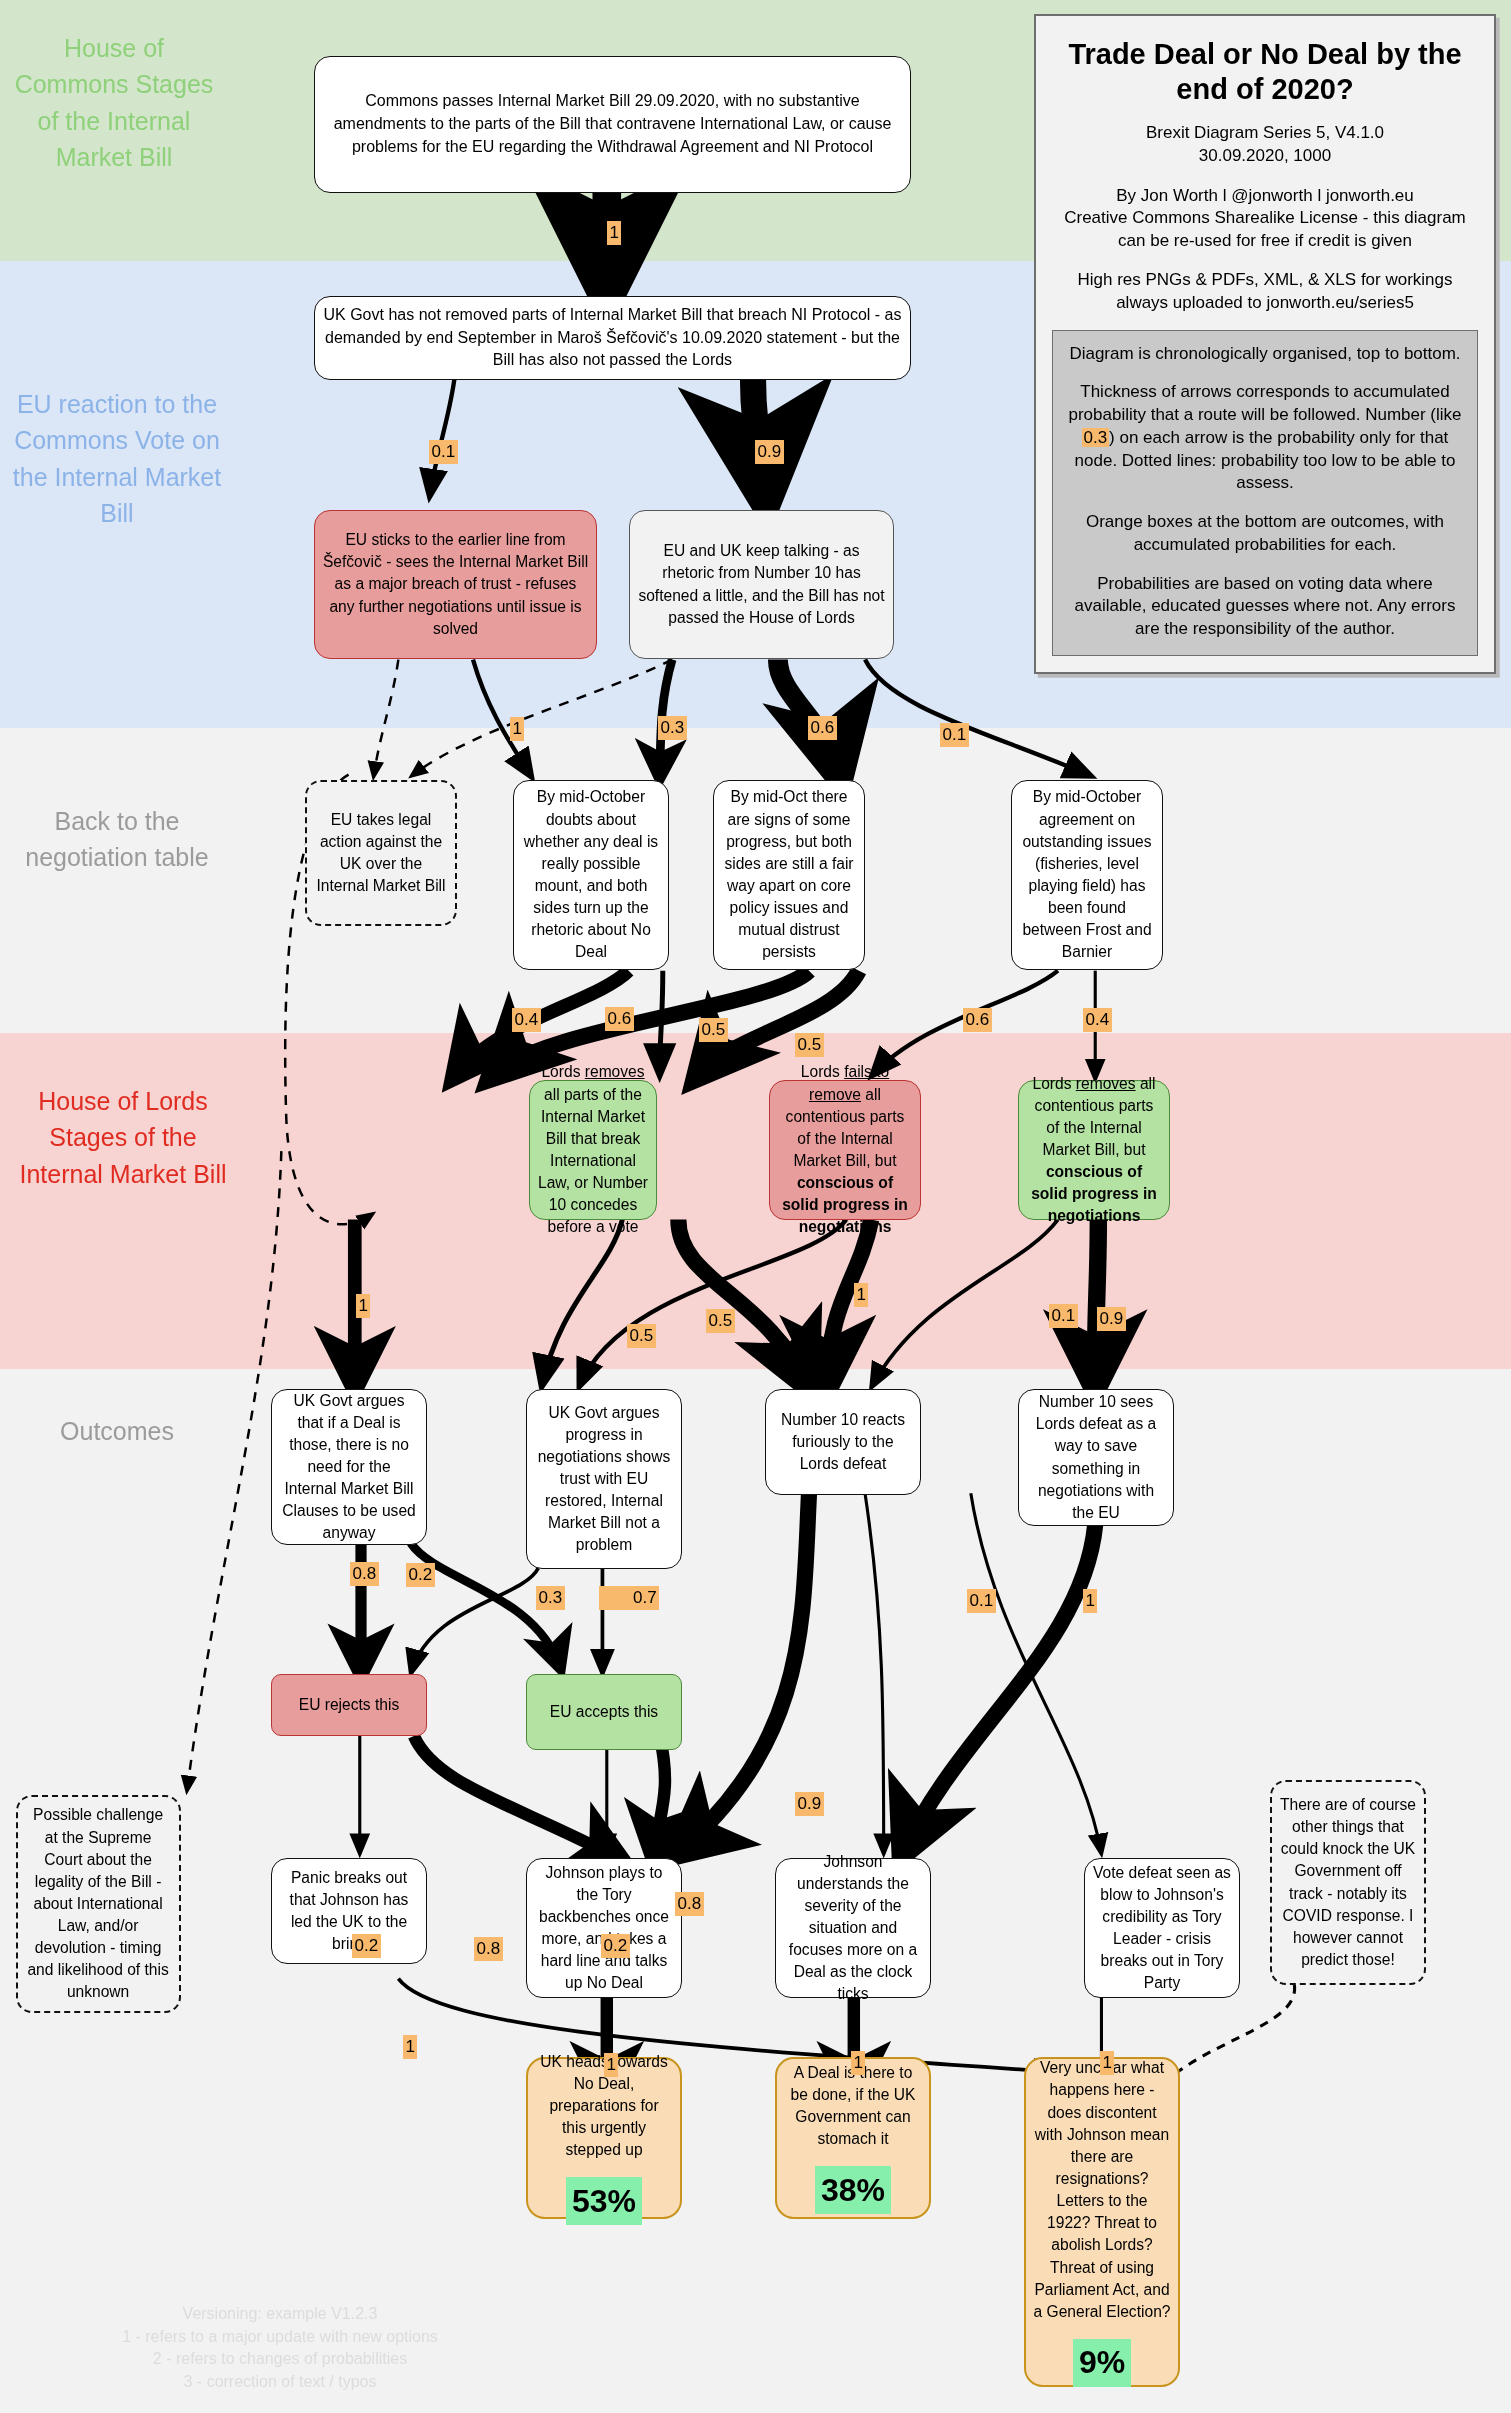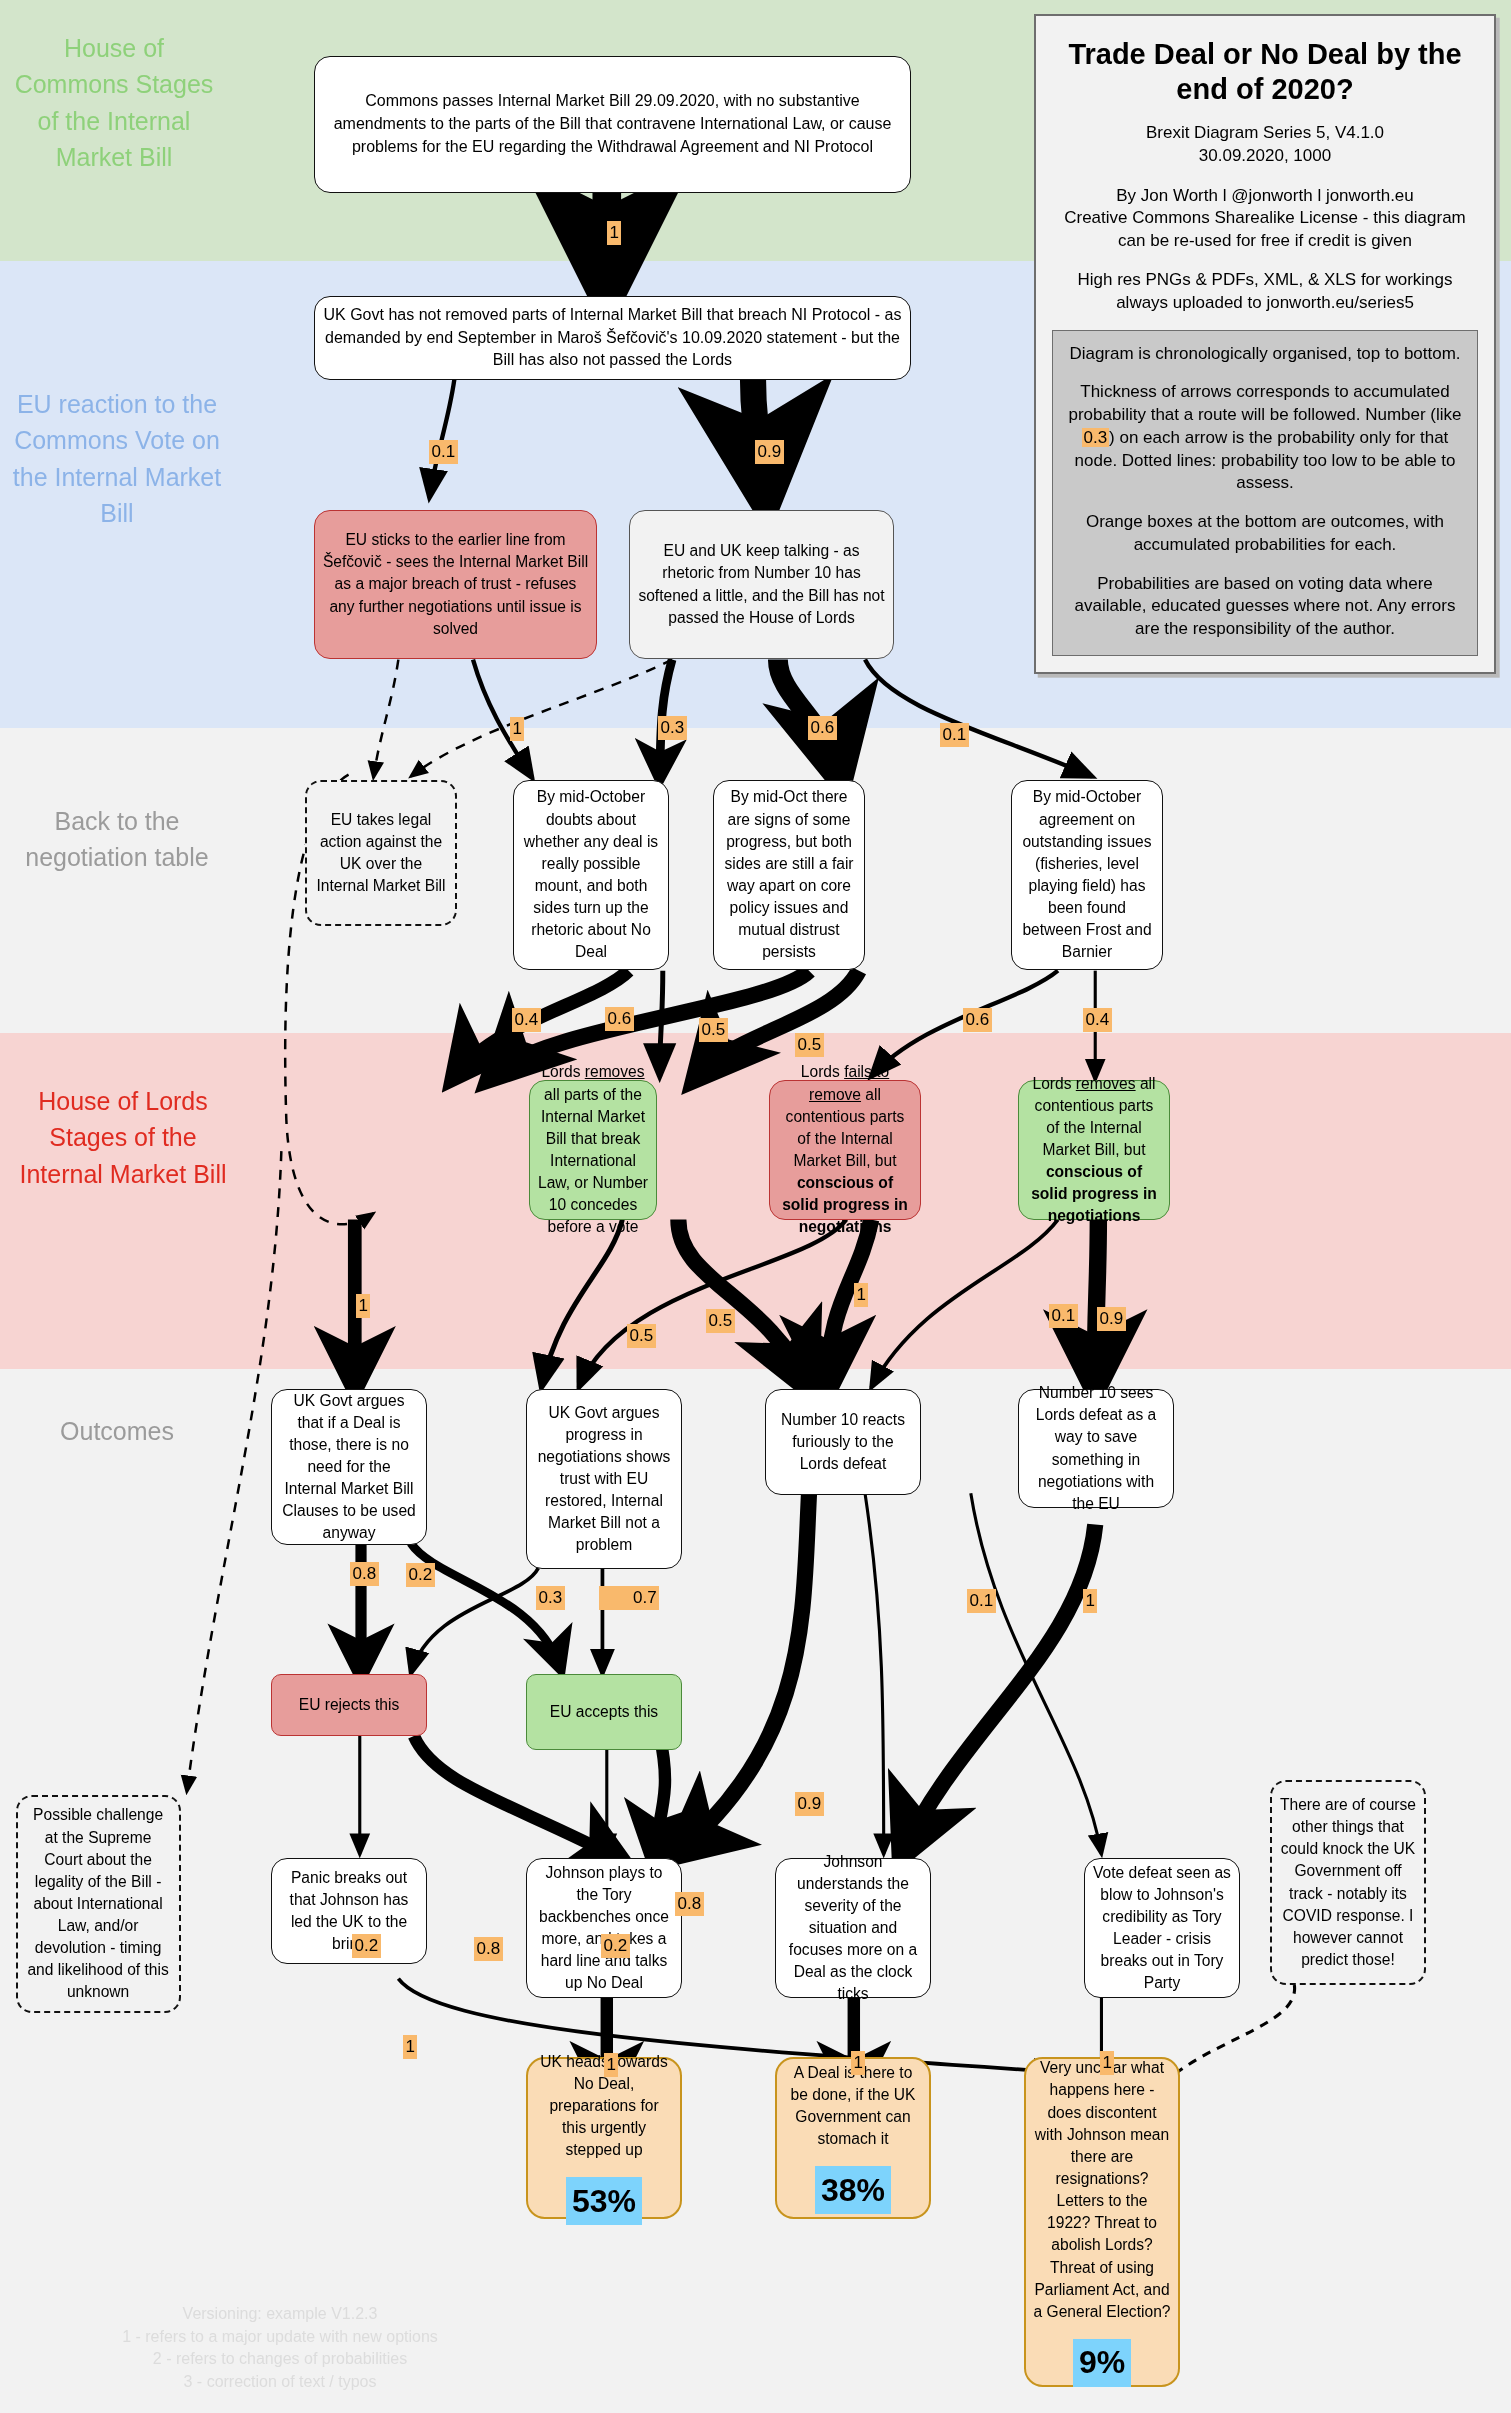--- a/index.html
+++ b/index.html
@@ -31,21 +31,21 @@
         text-align:center;padding:6.2px 7.5px;font-size:15.6px;line-height:1.42;color:#000;}
   .node.wide{font-size:16px;}
   .node.red{background:#e79d9b;border-color:#b33;}
   .node.green{background:#b4e2a2;border-color:#4b8a3a;}
   .node.grey{background:#f2f2f2;border-color:#555;}
   .node.dashed{border-style:dashed;border-width:2.5px;border-color:#111;background:#f2f2f2;}
   .node.outcome{background:#fadcb6;border:2.5px solid #c8941d;border-radius:18.7px;
                 flex-direction:column;}
   .node u{text-decoration:underline;}
   .node b{font-weight:bold;}
-  .pct{display:inline-block;margin-top:16px;background:#7dd3fc;font-size:32px;
+  .pct{display:inline-block;margin-top:16px;background:#86efac;font-size:32px;
        font-weight:bold;padding:1.2px 6.2px;}
 
   
   #info{position:absolute;left:1034px;top:13.7px;width:462px;
         background:#f2f2f2;border:2.5px solid #6e6e6e;box-shadow:3.7px 3.7px 0 #b9b9b9;
         padding:13.7px 16px 16px;box-sizing:border-box;}
   #info .title{font-size:29px;font-weight:bold;text-align:center;line-height:1.2;
                margin:7.5px 0 16px;}
   #info .sub{font-size:17px;text-align:center;line-height:1.32;margin-bottom:17.4px;}
   #info .by{font-size:17px;text-align:center;line-height:1.32;margin-bottom:17.4px;}
@@ -207,21 +207,21 @@
   <div class="node green" style="left:1018px;top:1080px;width:152px;height:140px;">
     <span><span>Lords </span><u>removes</u><span> all contentious parts of the Internal Market Bill, but </span><b>conscious of solid progress in negotiations</b></span>
   </div>
 
   <div class="node" style="left:271px;top:1389px;width:156px;height:156px;">UK Govt argues that if a Deal is those, there is no need for the Internal Market Bill Clauses to be used anyway</div>
 
   <div class="node" style="left:526px;top:1389px;width:156px;height:180px;">UK Govt argues progress in negotiations shows trust with EU restored, Internal Market Bill not a problem</div>
 
   <div class="node" style="left:765px;top:1389px;width:156px;height:106px;">Number 10 reacts furiously to the Lords defeat</div>
 
-  <div class="node" style="left:1018px;top:1389px;width:156px;height:119px;">Number 10 sees Lords defeat as a way to save something in negotiations with the EU</div>
+  <div class="node" style="left:1018px;top:1389px;width:156px;height:137px;">Number 10 sees Lords defeat as a way to save something in negotiations with the EU</div>
 
   <div class="node red" style="left:271px;top:1674px;width:156px;height:62px;border-radius:10px;">EU rejects this</div>
 
   <div class="node green" style="left:526px;top:1674px;width:156px;height:76px;border-radius:10px;">EU accepts this</div>
 
   <div class="node dashed" style="left:15.6px;top:1795px;width:165px;height:218px;">Possible challenge at the Supreme Court about the legality of the Bill - about International Law, and/or devolution - timing and likelihood of this unknown</div>
 
   <div class="node" style="left:271px;top:1858px;width:156px;height:106px;">Panic breaks out that Johnson has led the UK to the brink</div>
 
   <div class="node" style="left:526px;top:1858px;width:156px;height:140px;">Johnson plays to the Tory backbenches once more, and takes a hard line and talks up No Deal</div>

